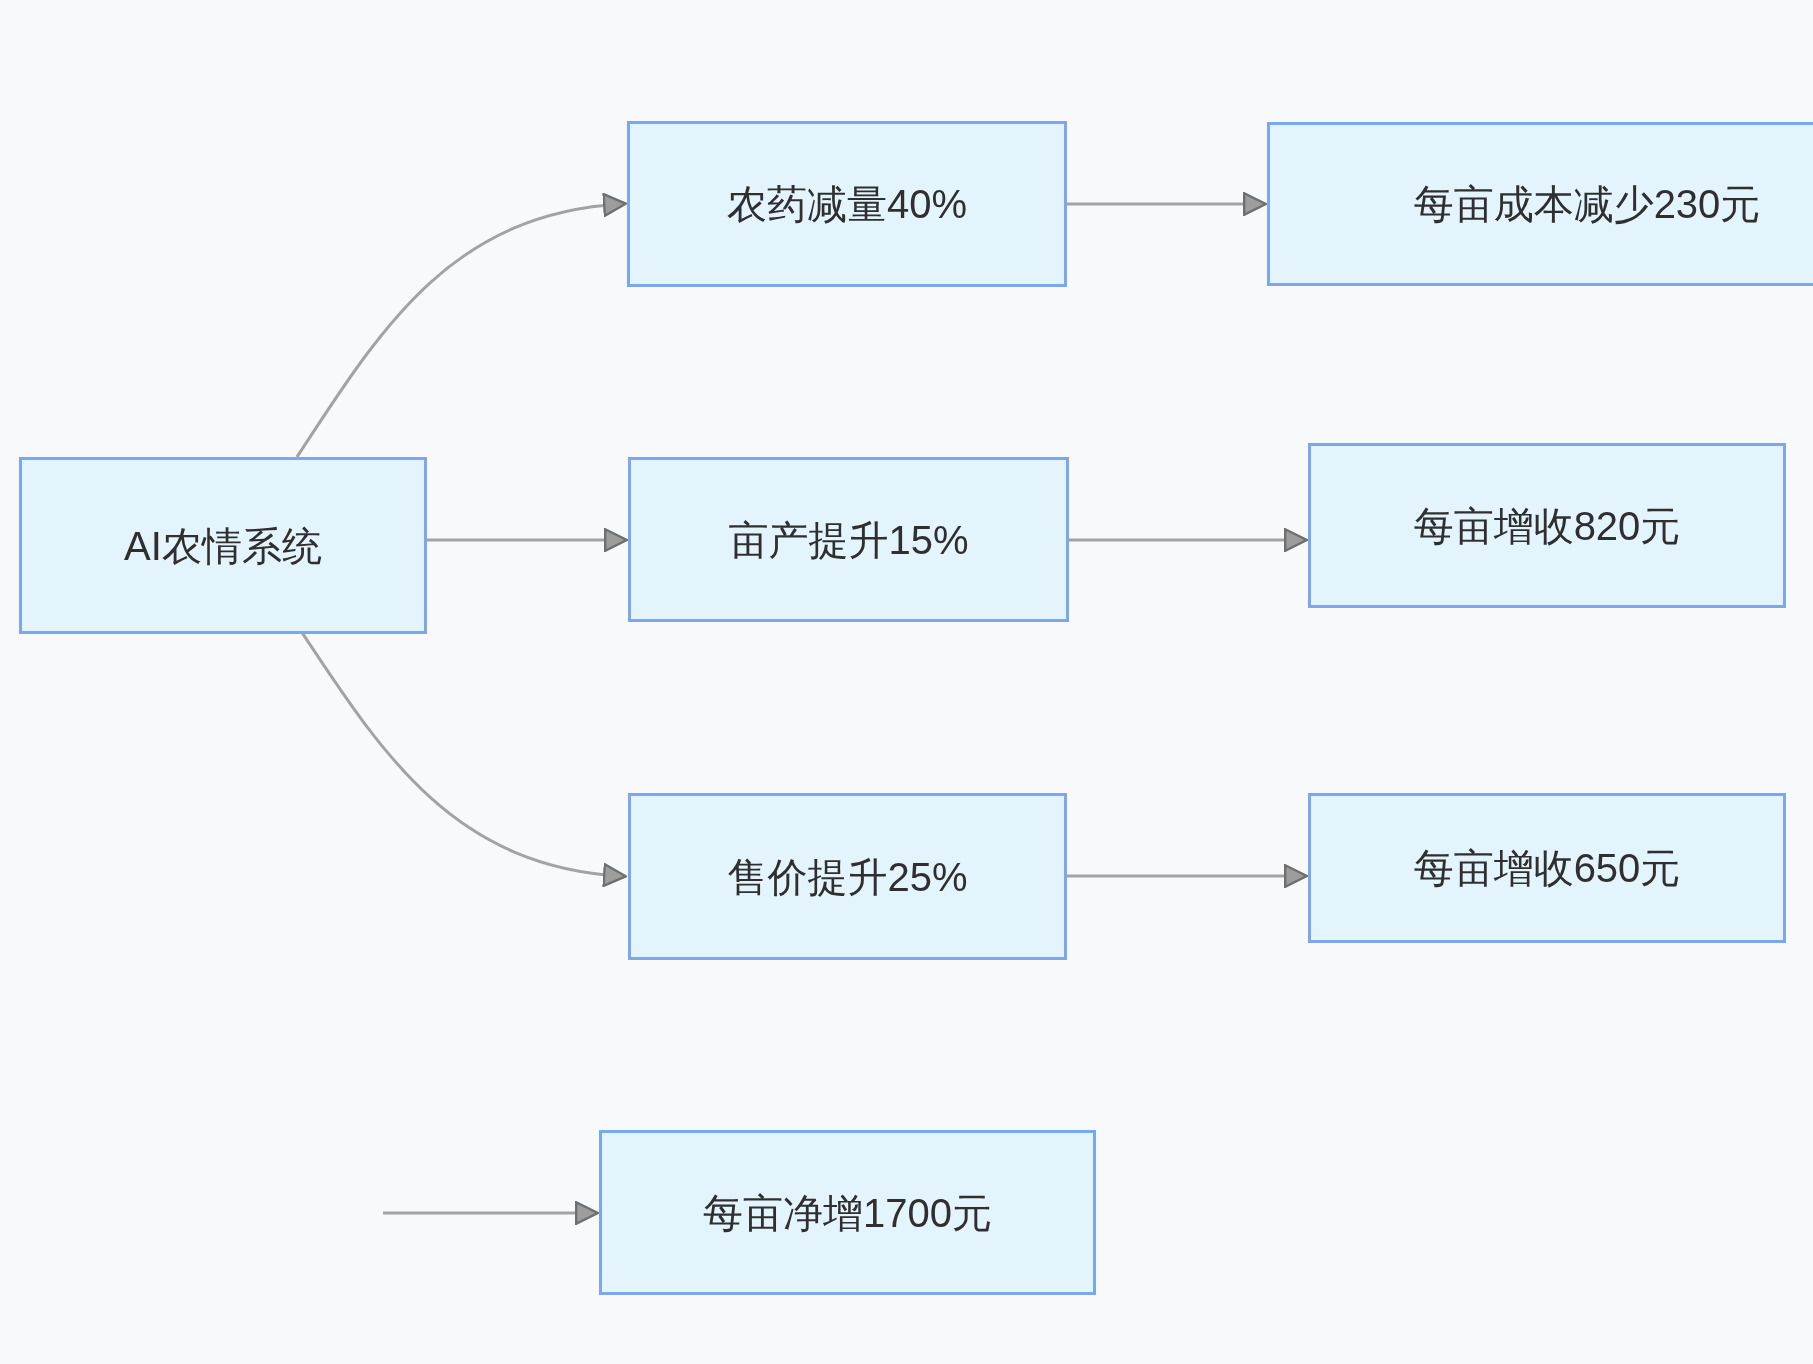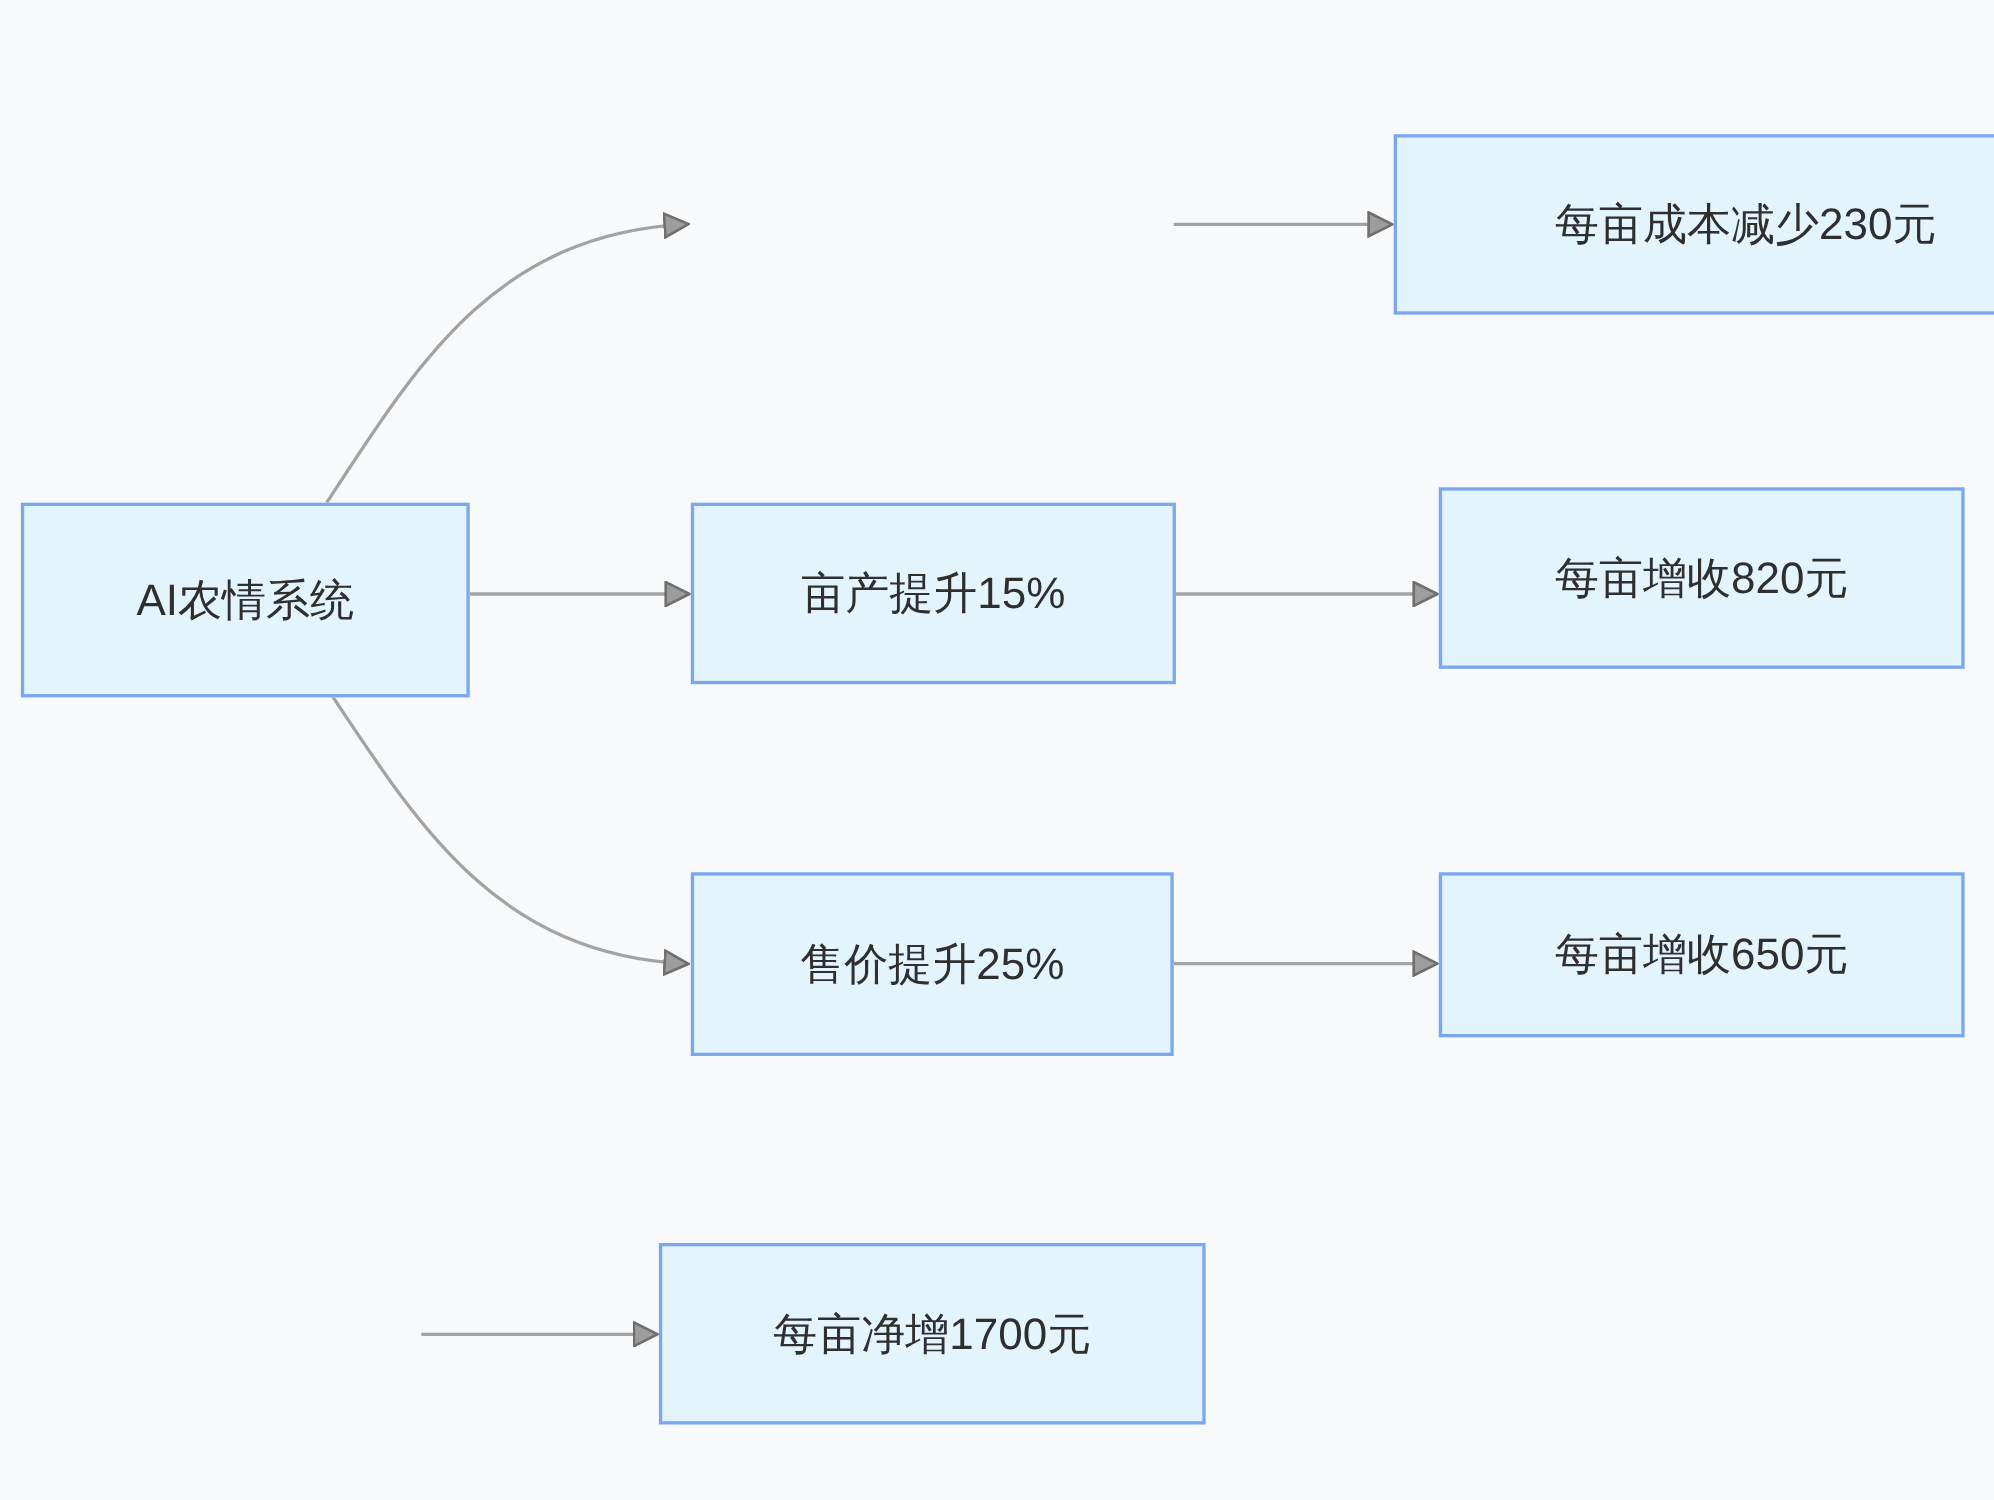--- a/index.html
+++ b/index.html
@@ -67,20 +67,23 @@
       <path d="M 1069,540 L 1302,540" marker-end="url(#arrow)"></path>
       <path d="M 1067,876 L 1302,876" marker-end="url(#arrow)"></path>
       <path d="M 383,1213 L 593,1213" marker-end="url(#arrow)"></path>
     </g>
   </svg>
 
   <div class="node node-a">
     <span class="label">AI农情系统</span>
   </div>
 
+  <div class="node node-b">
+    <span class="label">农药减量40%</span>
+  </div>
 
   <div class="node node-c">
     <span class="label">每亩成本减少230元</span>
   </div>
 
   <div class="node node-d">
     <span class="label">亩产提升15%</span>
   </div>
 
   <div class="node node-e">

